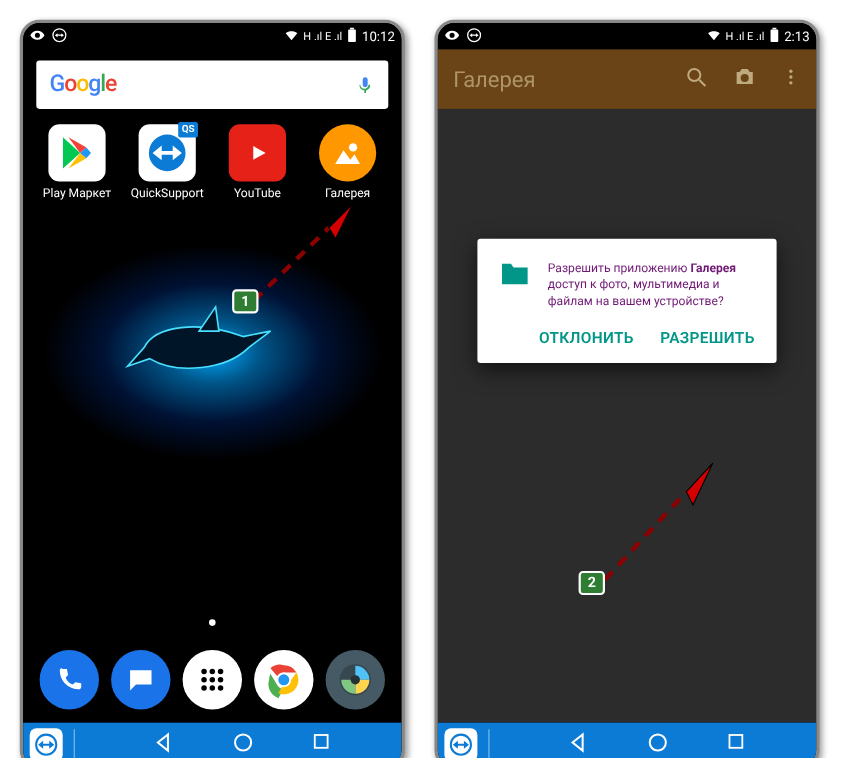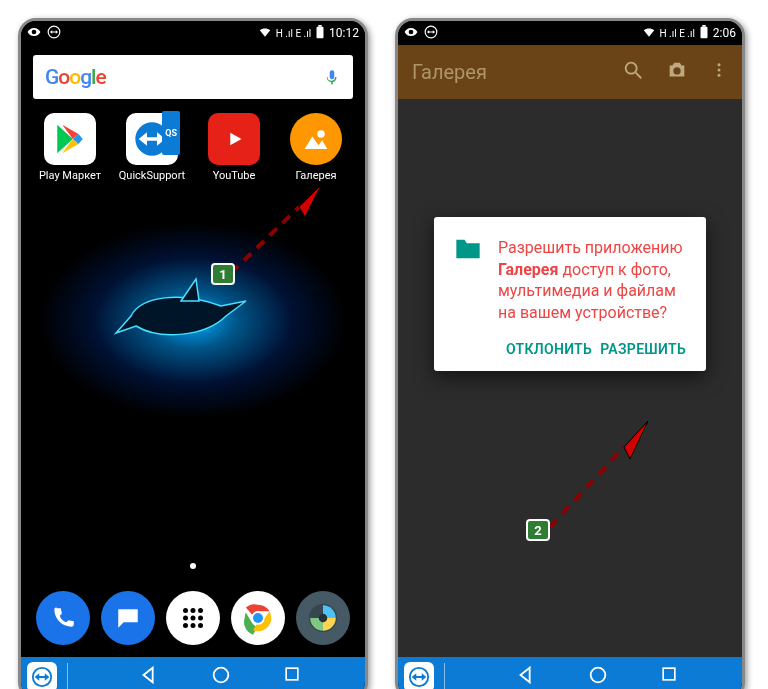--- a/index.html
+++ b/index.html
@@ -118,23 +118,23 @@
   .dialog {
     position:absolute; top:196px; left:36px; right:36px;
     background:#fff; border-radius:3px;
     padding:20px 20px 10px 20px;
     box-shadow:0 6px 20px rgba(0,0,0,0.6);
   }
   .dialog-body { display:flex; gap:16px; }
   .dialog-icon {
     width:28px; height:24px; flex:none;
   }
-  .dialog-text { color:#ef4444; font-size:16px; line-height:1.35; }
+  .dialog-text { color:#701a75; font-size:11px; line-height:1.35; }
   .dialog-actions {
-    display:flex; justify-content:flex-end; gap:8px;
+    display:flex; justify-content:flex-end; gap:24px;
     margin-top:18px; padding-bottom:4px;
   }
   .dialog-btn { color:#009688; font-size:14px; font-weight:600; letter-spacing:0.3px; }
 
   
   .step-badge {
     position:absolute;
     width:24px; height:22px; border-radius:4px;
     background:#2e7d32; border:2px solid #fff;
     color:#fff; font-size:13px; font-weight:bold;
@@ -205,21 +205,21 @@
           </svg>
       </div>
       <div class="app-label">Play Маркет</div>
     </div>
     <div class="app">
       <div class="app-icon" style="background:#fff;position:relative">
         <svg width="40" height="40" viewBox="0 0 24 24">
             <circle cx="12" cy="12" r="10" fill="#0b7bd6"></circle>
             <path d="M4 12l5-4v3h6V8l5 4-5 4v-3H9v3z" fill="#fff"></path>
           </svg>
-        <span style="position:absolute;top:-2px;right:-2px;background:#0b7bd6;color:#fff;font-size:9px;font-weight:bold;padding:17px 3px;border-radius:2px">QS</span>
+        <span style="position:absolute;top:-2px;right:-2px;background:#0b7bd6;color:#fff;font-size:9px;font-weight:bold;padding:2px 3px;border-radius:2px">QS</span>
       </div>
       <div class="app-label">QuickSupport</div>
     </div>
     <div class="app">
       <div class="app-icon" style="background:#E62117">
         <svg width="30" height="30" viewBox="0 0 24 24" fill="#fff">
             <path d="M9 7v10l9-5z"></path>
           </svg>
       </div>
       <div class="app-label">YouTube</div>
@@ -336,21 +336,21 @@
     <div class="spacer"></div>
     <div class="right">
       <span><svg width="14" height="14" viewBox="0 0 24 24" fill="#fff">
             <path d="M12 20l9-11c-5-4-13-4-18 0l9 11z"></path>
           </svg></span>
       <span style="font-size:10px">H .ıl E .ıl</span>
       <span><svg width="10" height="14" viewBox="0 0 10 16" fill="#fff">
             <rect x="1" y="2" width="8" height="13" rx="1"></rect>
             <rect x="3" y="0" width="4" height="2"></rect>
           </svg></span>
-      <span>2:06</span>
+      <span>2:13</span>
     </div>
   </div>
 
   <div class="gallery-bg">
     <div class="toolbar">
       <span class="title">Галерея</span>
       <div class="tb-icons">
         <span><svg width="22" height="22" viewBox="0 0 24 24" fill="none" stroke="#bfa97e" stroke-width="2">
               <circle cx="10" cy="10" r="6"></circle>
               <line x1="15" y1="15" x2="21" y2="21"></line>

